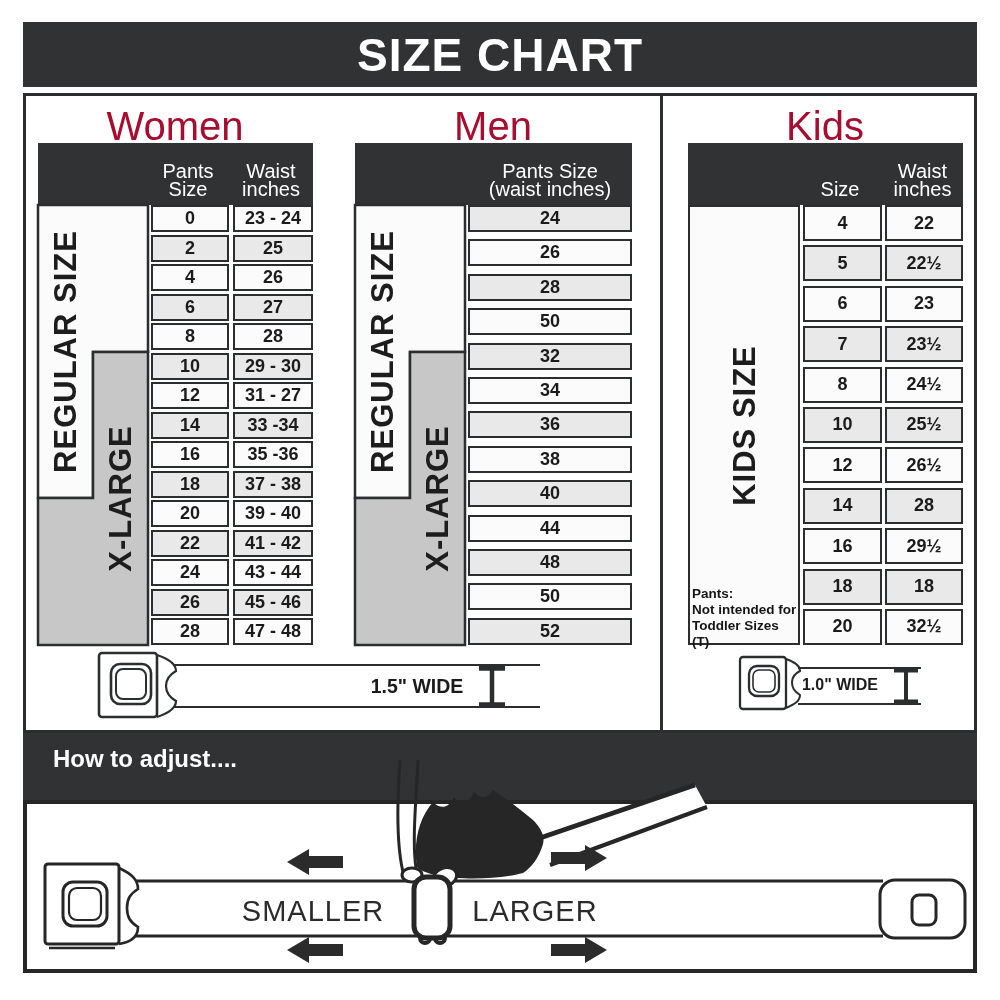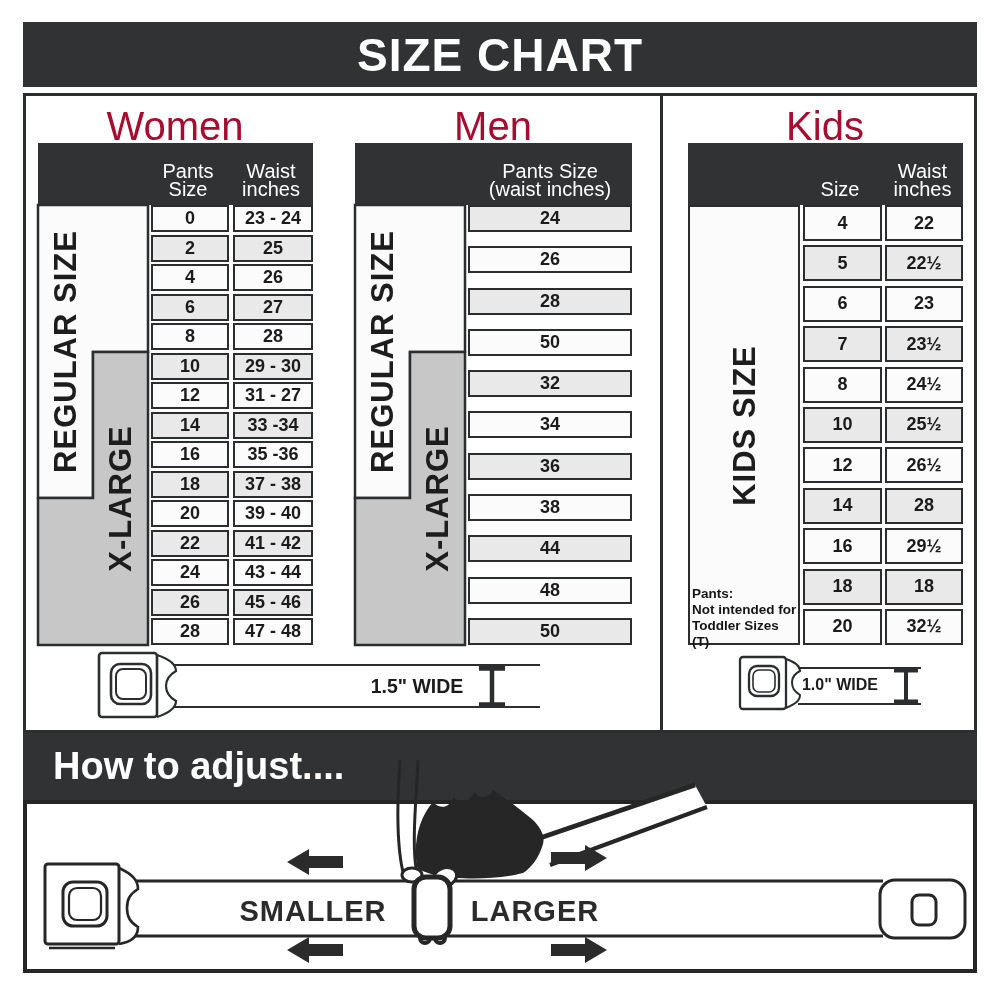--- a/index.html
+++ b/index.html
@@ -45,26 +45,26 @@
 
   .w-size{left:151px; width:78px;} .w-waist{left:233px; width:80px;}
   .m-size{left:468px; width:164px;}
   .k-size{left:803px; width:79px;} .k-waist{left:885px; width:78px;}
 
   .belt-label{position:absolute; text-align:center; font-weight:700; color:#1b1b1b;}
   .bl-adult{left:342px; top:675px; width:150px; font-size:19.5px;}
   .bl-kids{left:770px; top:676px; width:140px; font-size:16px;}
 
   .adjust-band{position:absolute; left:23px; top:733px; width:954px; height:67px; background:var(--dark);}
-  .adjust-heading{position:absolute; left:53px; top:745px; color:#fff; font-size:38px; font-weight:700;}
+  .adjust-heading{position:absolute; left:53px; top:745px; color:#fff; font-size:24px; font-weight:700;}
 
   .bottom-panel{position:absolute; left:23px; top:800px; width:954px; height:173px;
     border:4px solid #262626; background:#fff;}
 
-  .adjust-word{position:absolute; width:200px; text-align:center; font-size:29px; font-weight:700;
+  .adjust-word{position:absolute; width:200px; text-align:center; font-size:29px; font-weight:400;
     letter-spacing:1px; color:#2b2b2b; top:895px;}
   .aw-smaller{left:213px;} .aw-larger{left:435px;}
 
   svg{position:absolute; overflow:visible; pointer-events:none;}
   .sv-adult{left:85px; top:650px;} .sv-kids{left:735px; top:653px;}
   .sv-adjust{left:27px; top:752px;}
 </style>
 </head>
 <body>
 
@@ -162,23 +162,25 @@
     </div>
   <div class="col stripe-even m-size">
       <div class="cell">24</div>
       <div class="cell">26</div>
       <div class="cell">28</div>
       <div class="cell">50</div>
       <div class="cell">32</div>
       <div class="cell">34</div>
       <div class="cell">36</div>
       <div class="cell">38</div>
+      <div class="cell">40</div>
       <div class="cell">44</div>
       <div class="cell">48</div>
       <div class="cell">50</div>
+      <div class="cell">52</div>
     </div>
   <div class="col stripe-odd kids k-size">
       <div class="cell">4</div>
       <div class="cell">5</div>
       <div class="cell">6</div>
       <div class="cell">7</div>
       <div class="cell">8</div>
       <div class="cell">10</div>
       <div class="cell">12</div>
       <div class="cell">14</div>

